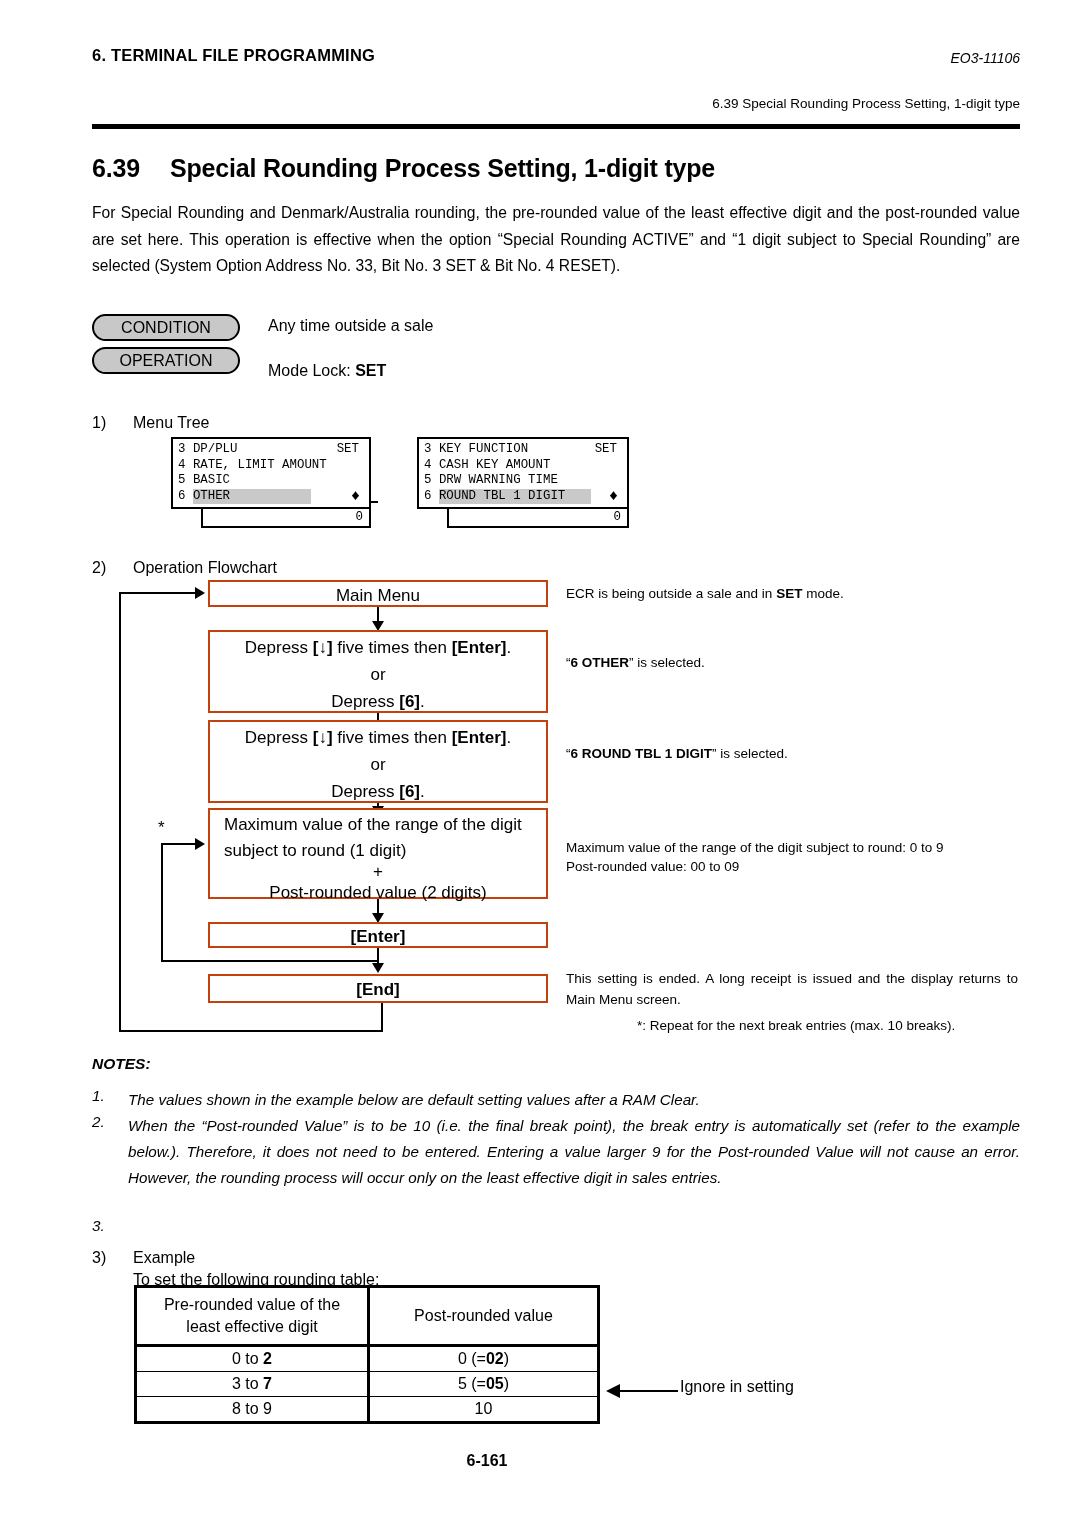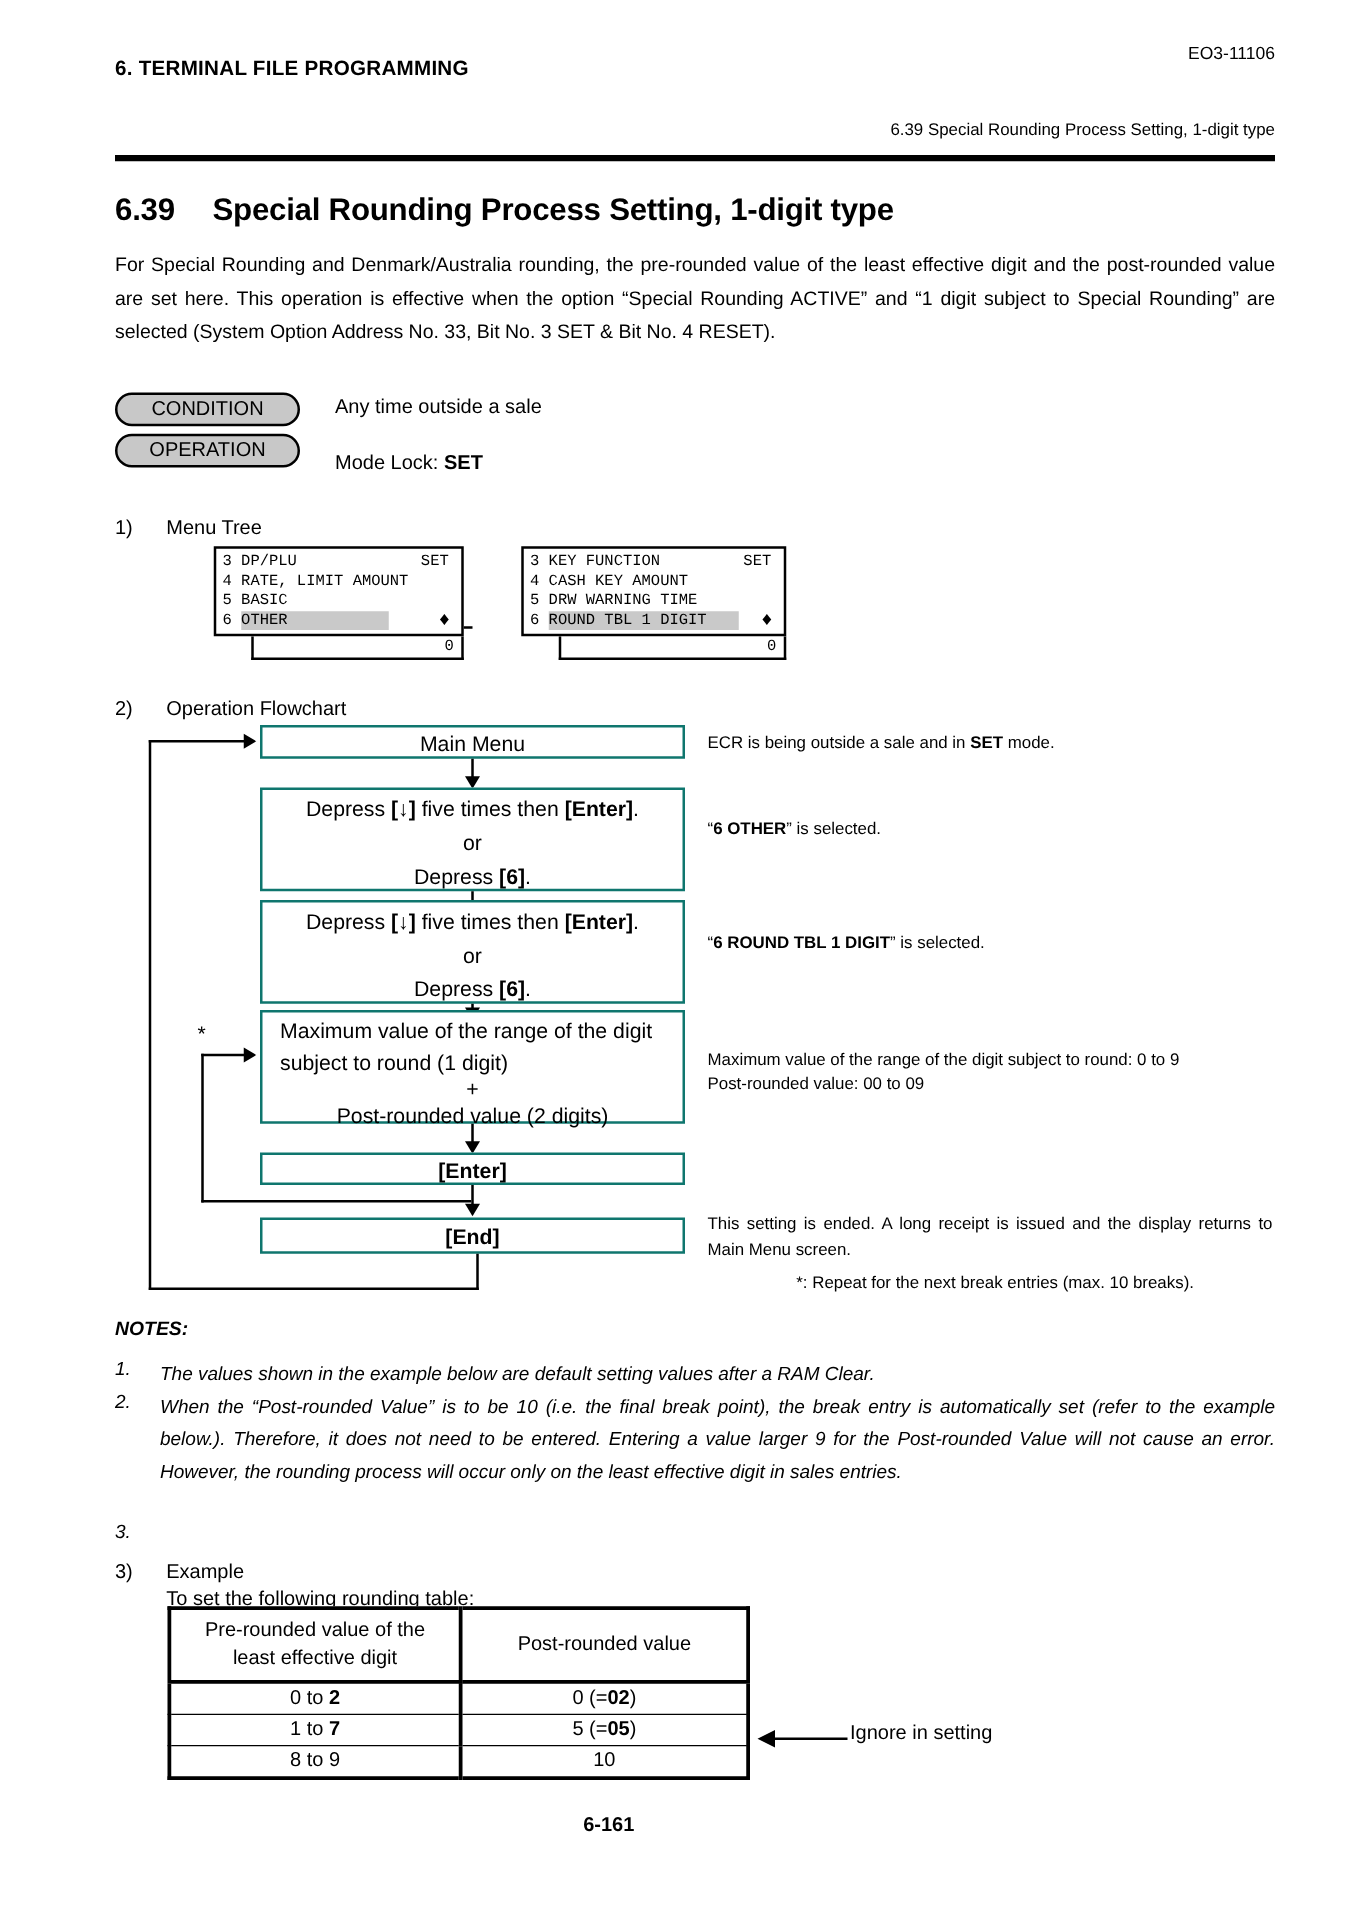--- a/index.html
+++ b/index.html
@@ -13,22 +13,23 @@
     overflow:hidden;
   }
   .page { position:relative; width:1080px; height:1528px; }
 
   
   .hdr-left {
     position:absolute; left:92px; top:46px;
     font-size:16.5px; font-weight:bold; letter-spacing:0.2px;
   }
   .hdr-right {
-    position:absolute; right:60px; top:34px;
+    position:absolute; right:60px; top:50px;
     font-size:14px;
+    font-style:italic;
   }
   .hdr-sub {
     position:absolute; right:60px; top:96px;
     font-size:13.5px;
   }
   .hdr-rule {
     position:absolute; left:92px; top:124px; width:928px; height:5px;
     background:#000;
   }
 
@@ -101,21 +102,21 @@
   }
 
   
   .lcd-link {
     position:absolute; background:#000; height:2px;
   }
 
   
   .fbox {
     position:absolute;
-    border:2px solid #0f766e;
+    border:2px solid #c2410c;
     background:#fff;
     text-align:center;
     font-size:17px;
     line-height:27px;
     padding:2px 0 3px 0;
   }
   .fbox b { font-weight:bold; }
   .arrow-v { position:absolute; width:2px; background:#000; }
   .arrow-h { position:absolute; height:2px; background:#000; }
   .arrow-head-d {
@@ -314,21 +315,21 @@
         <div>Pre-rounded value of the</div>
         <div>least effective digit</div>
       </td>
       <td class="hd">Post-rounded value</td>
     </tr>
     <tr>
       <td class="c0"><span>0 to </span><b>2</b></td>
       <td><span>0 (=</span><b>02</b><span>)</span></td>
     </tr>
     <tr>
-      <td class="c0"><span>1 to </span><b>7</b></td>
+      <td class="c0"><span>3 to </span><b>7</b></td>
       <td><span>5 (=</span><b>05</b><span>)</span></td>
     </tr>
     <tr>
       <td class="c0"><span>8 to 9</span></td>
       <td><span>10</span></td>
     </tr>
   </tbody>
     </table>
 
   <div class="arrow-h" style="left:620px; top:1390px; width:58px;"></div>

